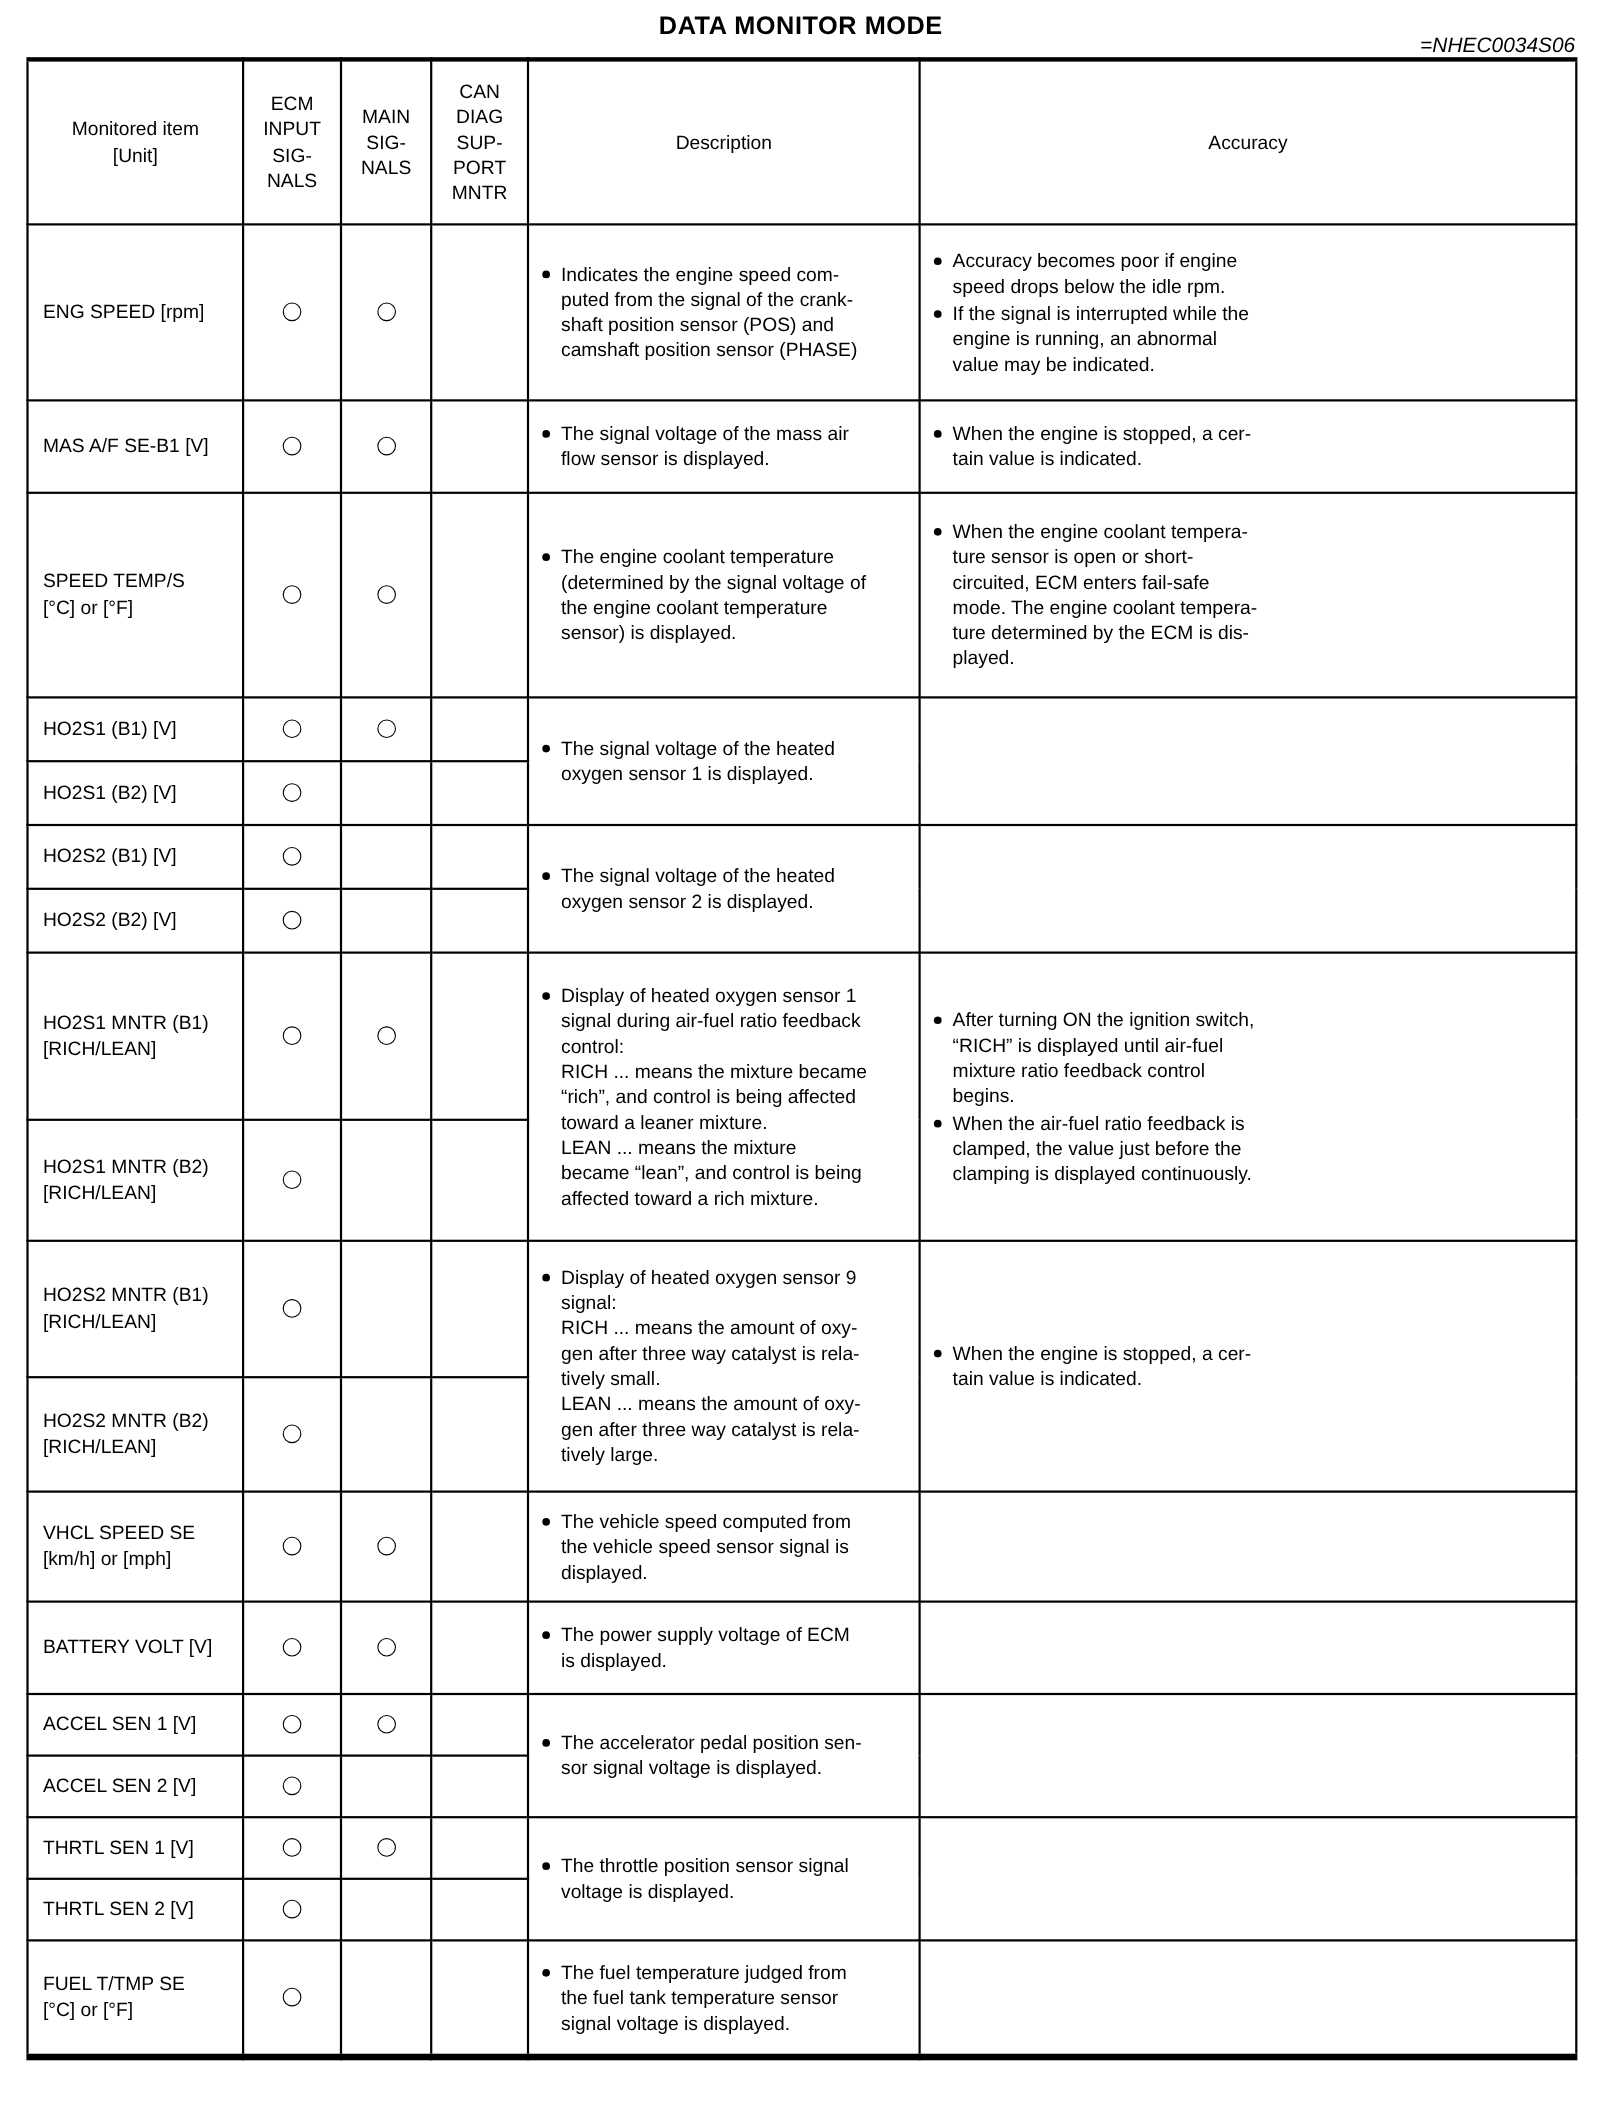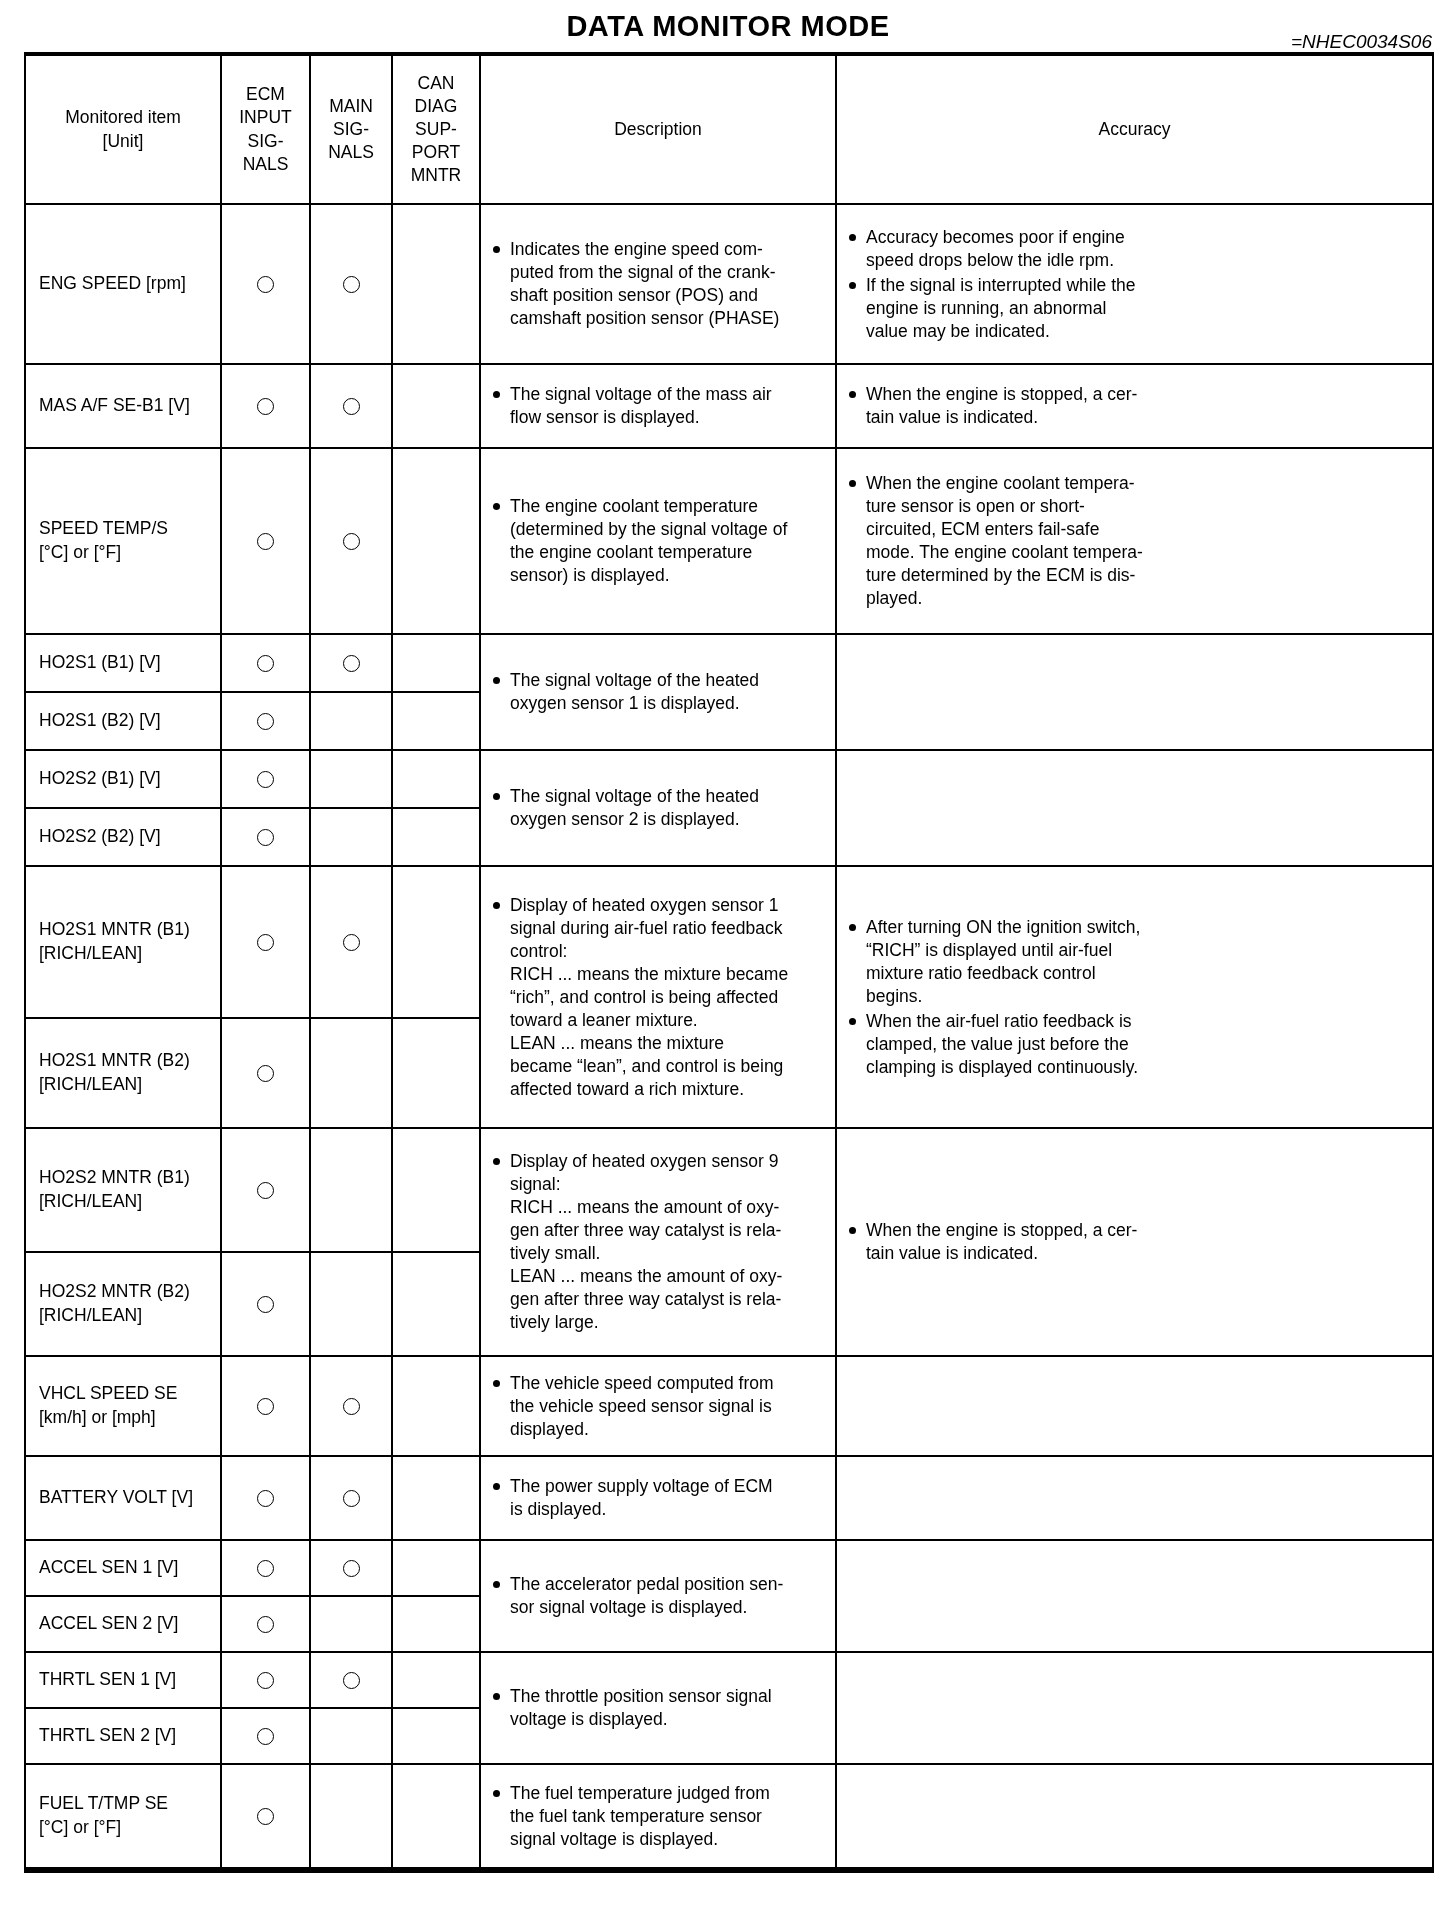--- a/index.html
+++ b/index.html
@@ -4,21 +4,21 @@
 <style>
   html,body{margin:0;padding:0;background:#ffffff;}
   .page{
     width:1456px;height:1916px;box-sizing:border-box;
     padding:8px 24px 0 24px;
     font-family:"Liberation Sans", sans-serif;color:#000;
     position:relative;background:#fff;
   }
   .header-area{position:relative;height:44px;width:1408px;}
   .title{
-    text-align:center;font-size:29px;font-weight:bold;letter-spacing:.5px;
+    text-align:center;font-size:23px;font-weight:bold;letter-spacing:.5px;
     padding-top:2px;
   }
   .figcode{
     position:absolute;right:0;bottom:-1px;font-size:19px;font-style:italic;
   }
   table.data{
     border-collapse:collapse;table-layout:fixed;width:1408px;
     border-top:4px solid #000;border-bottom:6px solid #000;
     border-left:2px solid #000;border-right:2px solid #000;
   }

